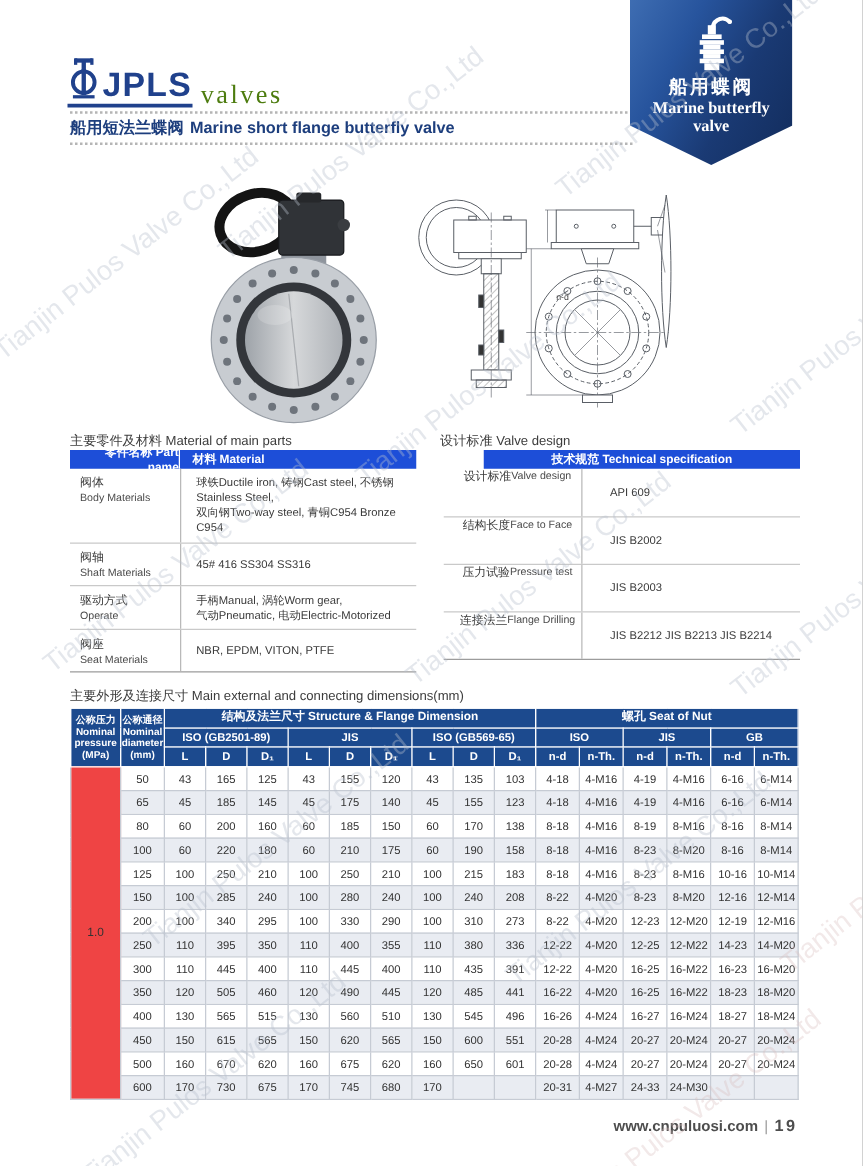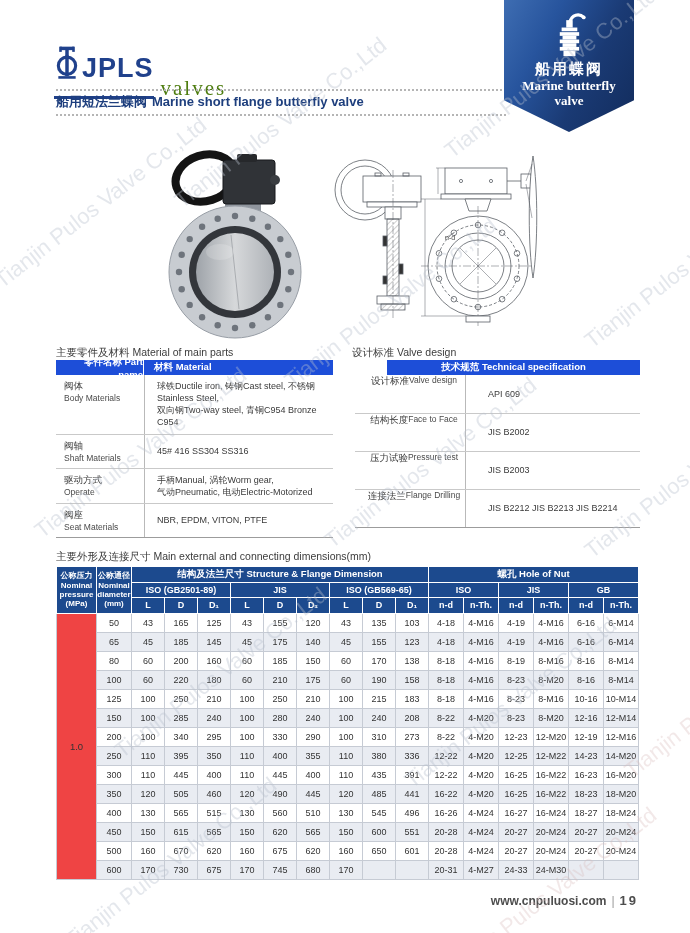--- a/index.html
+++ b/index.html
@@ -8,21 +8,21 @@
 
   
   .wm-layer { position:absolute; inset:0; z-index:5; pointer-events:none; }
   .wm { position:absolute; white-space:nowrap; font-size:22px; color:#b9c1ce; opacity:.38; transform:rotate(-38deg); font-family:"Liberation Sans",sans-serif; }
   .wm.pink { color:#d8bcbc; opacity:.33; }
 
   .content { position:absolute; inset:0; z-index:1; }
 
   
   .logo-row { position:absolute; left:54px; top:46px; display:flex; align-items:flex-end; }
-  .logo-mark { display:flex; align-items:flex-end; border-bottom:3px solid #20418c; padding-bottom:14px; }
+  .logo-mark { display:flex; align-items:flex-end; border-bottom:3px solid #20418c; padding-bottom:1px; }
   .logo-icon { width:26px; height:36px; margin-right:2px; }
   .logo-jpls { font-size:27px; font-weight:bold; color:#20418c; letter-spacing:1px; line-height:0.95; }
   .logo-valves { font-family:"Liberation Serif","DejaVu Serif",serif; font-size:21px; color:#4d7c0f; letter-spacing:2px; margin-left:7px; line-height:1; }
   .dotline { position:absolute; left:56px; width:450px; border-top:2px dotted #b5b5b5; height:0; }
   .dot1 { top:89px; } .dot2 { top:114px; }
   .page-title { position:absolute; left:56px; top:93px; font-size:13px; font-weight:bold; color:#1d3e7d; white-space:nowrap; }
   .page-title .en { margin-left:5px; }
 
   
   .badge { position:absolute; left:504px; top:0; width:130px; height:132px;
@@ -331,21 +331,21 @@
               <span class="blk">公称压力</span>
               <span class="blk">Nominal pressure</span>
               <span class="blk">(MPa)</span>
             </th>
             <th rowspan="3" class="small">
               <span class="blk">公称通径</span>
               <span class="blk">Nominal diameter</span>
               <span class="blk">(mm)</span>
             </th>
             <th colspan="9" class="grp">结构及法兰尺寸 Structure &amp; Flange Dimension</th>
-            <th colspan="6" class="grp">螺孔 Hole of Nut</th>
+            <th colspan="6" class="grp">螺孔 Seat of Nut</th>
           </tr>
           <tr>
             <th colspan="3">ISO (GB2501-89)</th>
             <th colspan="3">JIS</th>
             <th colspan="3">ISO (GB569-65)</th>
             <th colspan="2">ISO</th>
             <th colspan="2">JIS</th>
             <th colspan="2">GB</th>
           </tr>
           <tr>

